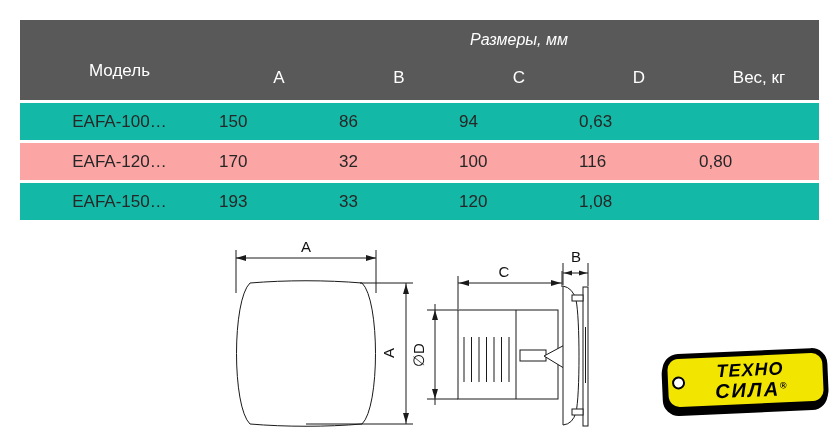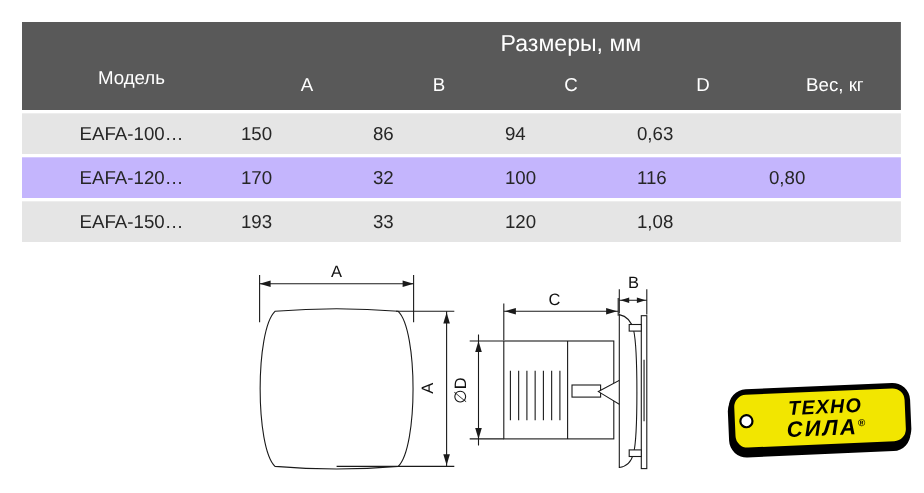--- a/index.html
+++ b/index.html
@@ -5,25 +5,25 @@
   html,body{margin:0;padding:0;}
   body{
     width:840px;height:448px;position:relative;background:#ffffff;
     font-family:"Liberation Sans", sans-serif;overflow:hidden;
   }
   
   .spec-table{position:absolute;left:20px;top:20px;width:799px;}
   .thead{display:flex;height:80px;background:#595959;color:#ffffff;}
   .th-model{width:199px;display:flex;align-items:center;justify-content:center;font-size:17px;margin-top:22px;}
   .th-right{flex:1;display:flex;flex-direction:column;}
-  .th-group{height:40px;display:flex;align-items:center;justify-content:center;font-size:21px;}
+  .th-group{height:40px;display:flex;align-items:center;justify-content:center;font-size:16px;font-style:italic;}
   .th-cols{height:40px;display:flex;}
   .th-col{width:120px;text-align:center;line-height:36px;font-size:17px;}
-  .t-row{display:flex;height:37px;margin-top:3px;background:#e5e5e5;color:#262626;font-size:17px;}
-  .t-row.alt{background:#c4b5fd;}
+  .t-row{display:flex;height:37px;margin-top:3px;background:#14b8a6;color:#262626;font-size:17px;}
+  .t-row.alt{background:#fca5a5;}
   .td-model{width:199px;text-align:center;line-height:37px;}
   .td{width:120px;text-align:left;line-height:37px;}
   
   .drawing{position:absolute;left:0;top:0;width:840px;height:448px;}
   .drawing line, .drawing path, .drawing rect{stroke:#1a1a1a;stroke-width:1;}
   .drawing path, .drawing rect{fill:#ffffff;}
   .drawing .thin{fill:none;}
   .drawing polygon{fill:#1a1a1a;stroke:none;}
   .drawing text{font-family:"Liberation Sans", sans-serif;font-size:15px;fill:#111111;}
   

